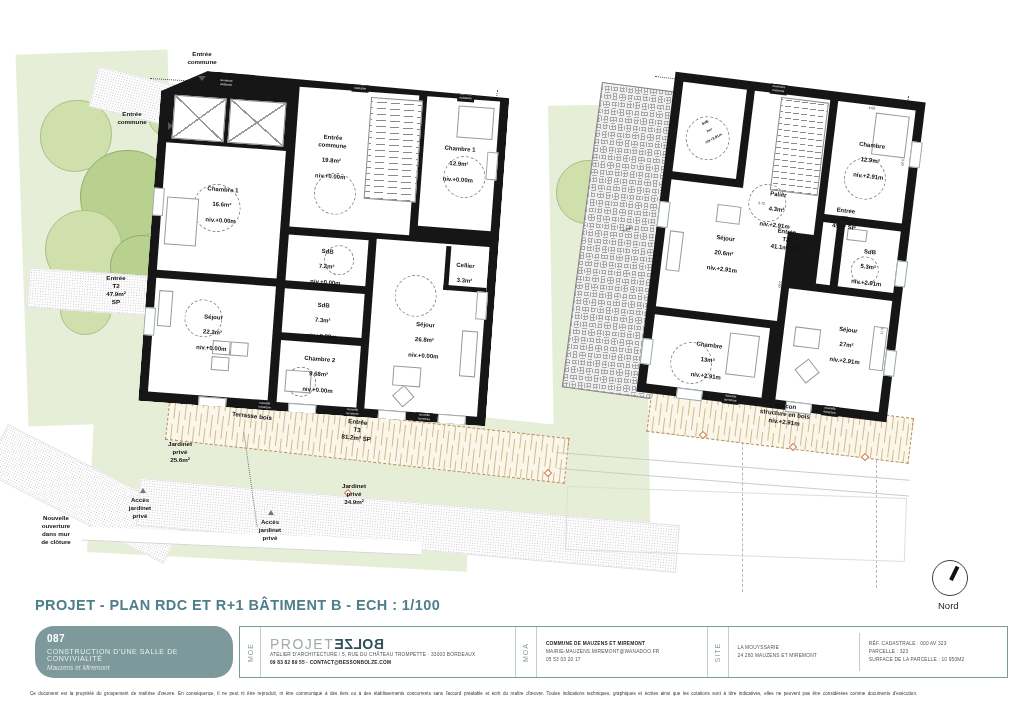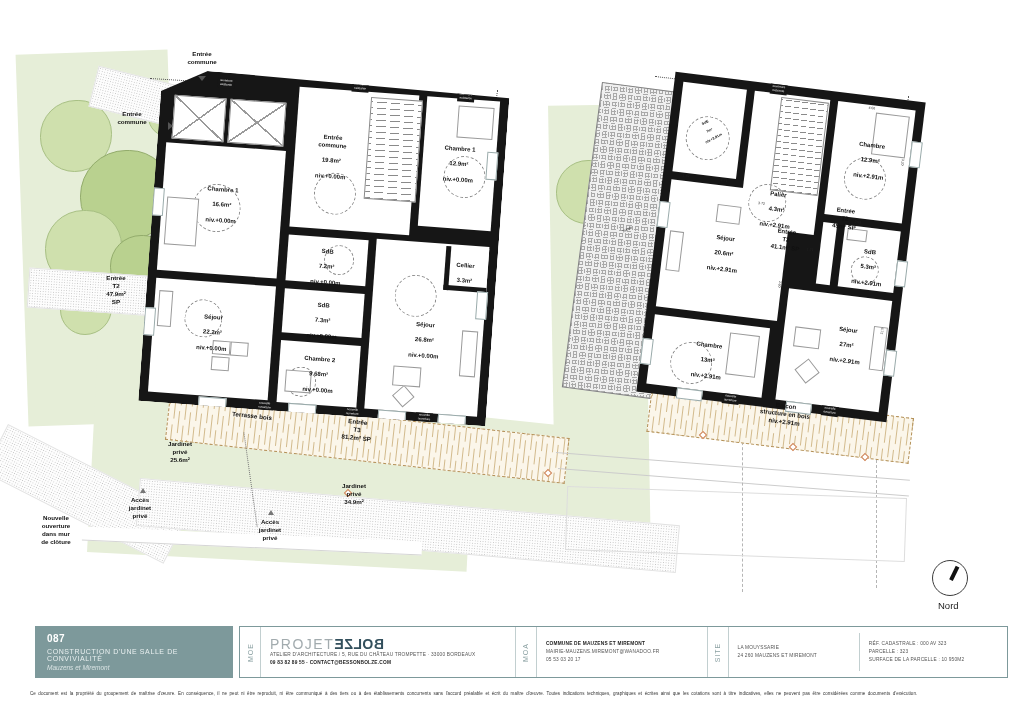--- a/index.html
+++ b/index.html
@@ -55,21 +55,21 @@
   .tri-up{width:0;height:0;border-left:3.5px solid transparent;border-right:3.5px solid transparent;
           border-bottom:5px solid #777;position:absolute;z-index:5;}
   
   .north-c{position:absolute;width:34px;height:34px;border:1.3px solid #3c3c3c;border-radius:50%;
            background:#fff;z-index:6;}
   .north-n{position:absolute;left:16px;top:4px;width:3.6px;height:15px;background:#111;
            transform:rotate(26deg);transform-origin:50% 100%;}
   .north-l{position:absolute;font-size:9.5px;color:#222;z-index:6;}
   
   .title{position:absolute;font-size:14.5px;font-weight:bold;letter-spacing:.4px;color:#4e7f8a;z-index:6;}
-  .tb-left{position:absolute;background:#7d999b;color:#fff;z-index:6;padding:7px 12px;box-sizing:border-box;}
+  .tb-left{position:absolute;background:#7d999b;color:#fff;z-index:6;padding:7px 12px;box-sizing:border-box;border-radius:19px;}
   .tb-num{font-size:10px;font-weight:bold;letter-spacing:.5px;}
   .tb-proj{font-size:7px;letter-spacing:.6px;color:#e9f0f0;margin-top:4px;}
   .tb-loc{font-size:6.5px;font-style:italic;color:#d9e3e3;margin-top:2px;}
   .tb-main{position:absolute;border:1.5px solid #7d999b;background:#fff;display:flex;
            box-sizing:border-box;z-index:6;}
   .vlab{width:20px;display:flex;align-items:center;justify-content:center;color:#8aa0a2;
         font-size:7px;border-right:0.8px solid #c2cfd0;flex:none;}
   .vlab.mid{border-left:0.8px solid #c2cfd0;}
   .vlab span{transform:rotate(-90deg);letter-spacing:1px;white-space:nowrap;}
   .tb-sec{padding:4px 9px;display:flex;flex-direction:column;justify-content:center;box-sizing:border-box;}
@@ -364,20 +364,21 @@
     <div class="dim" style="left:20px;top:100px;">1.92</div>
     <div class="dim" style="left:98px;top:118px;">3.73</div>
     <div class="dim" style="left:152px;top:158px;">1.21</div>
   </div>
 
   <div class="north-c" style="left:932px;top:560px;">
     <div class="north-n"></div>
   </div>
   <div class="north-l" style="left:938px;top:600px;">Nord</div>
 
+  <div class="title" style="left:35px;top:597px;">PROJET - PLAN RDC ET R+1 BÂTIMENT B - ECH : 1/100</div>
 
   <div class="tb-left" style="left:35px;top:626px;width:198px;height:52px;">
     <div class="tb-num">087</div>
     <div class="tb-proj">CONSTRUCTION D'UNE SALLE DE CONVIVIALITÉ</div>
     <div class="tb-loc">Mauzens et Miremont</div>
   </div>
 
   <div class="tb-main" style="left:239px;top:626px;width:769px;height:52px;">
     <div class="vlab">
         <span>MOE</span>

